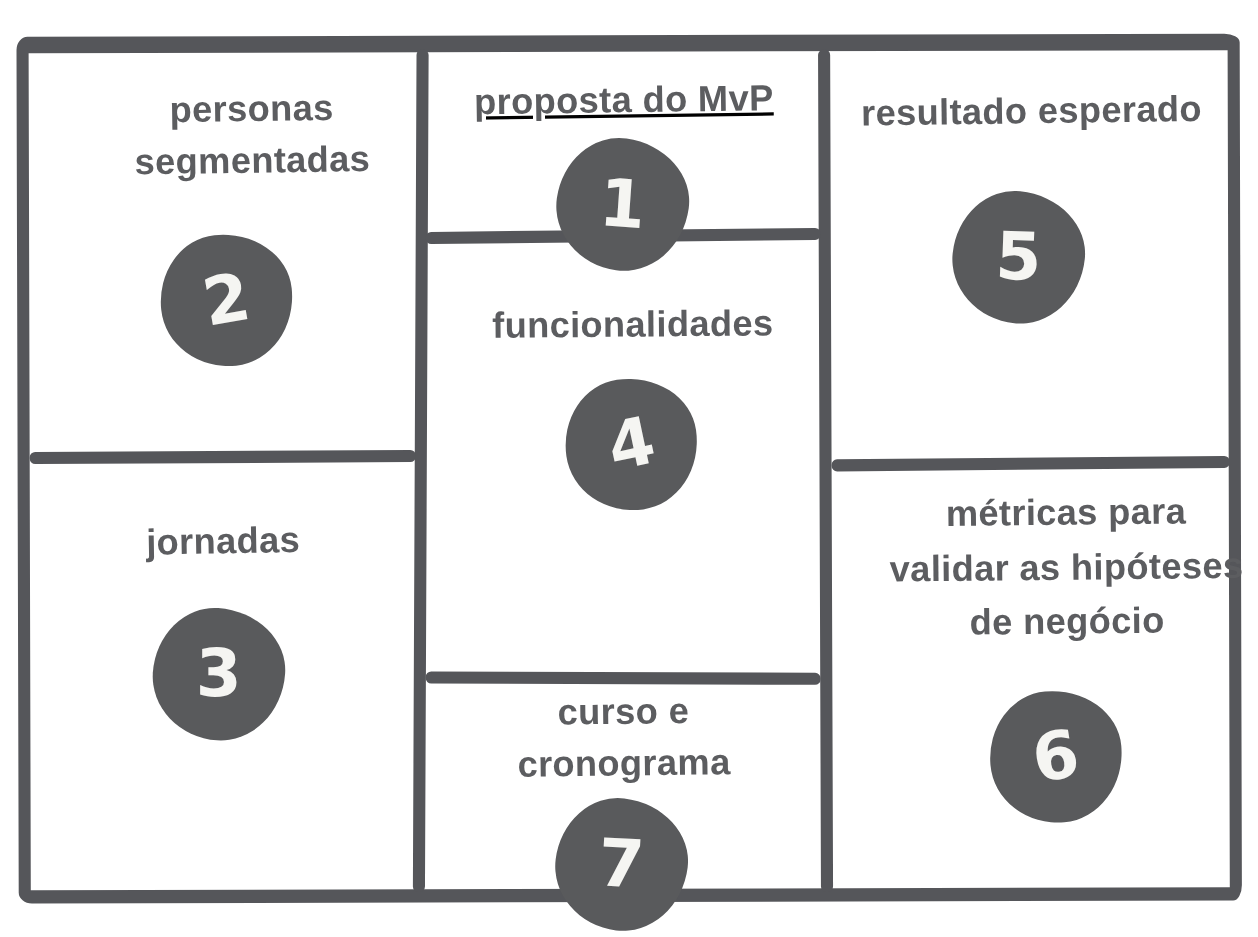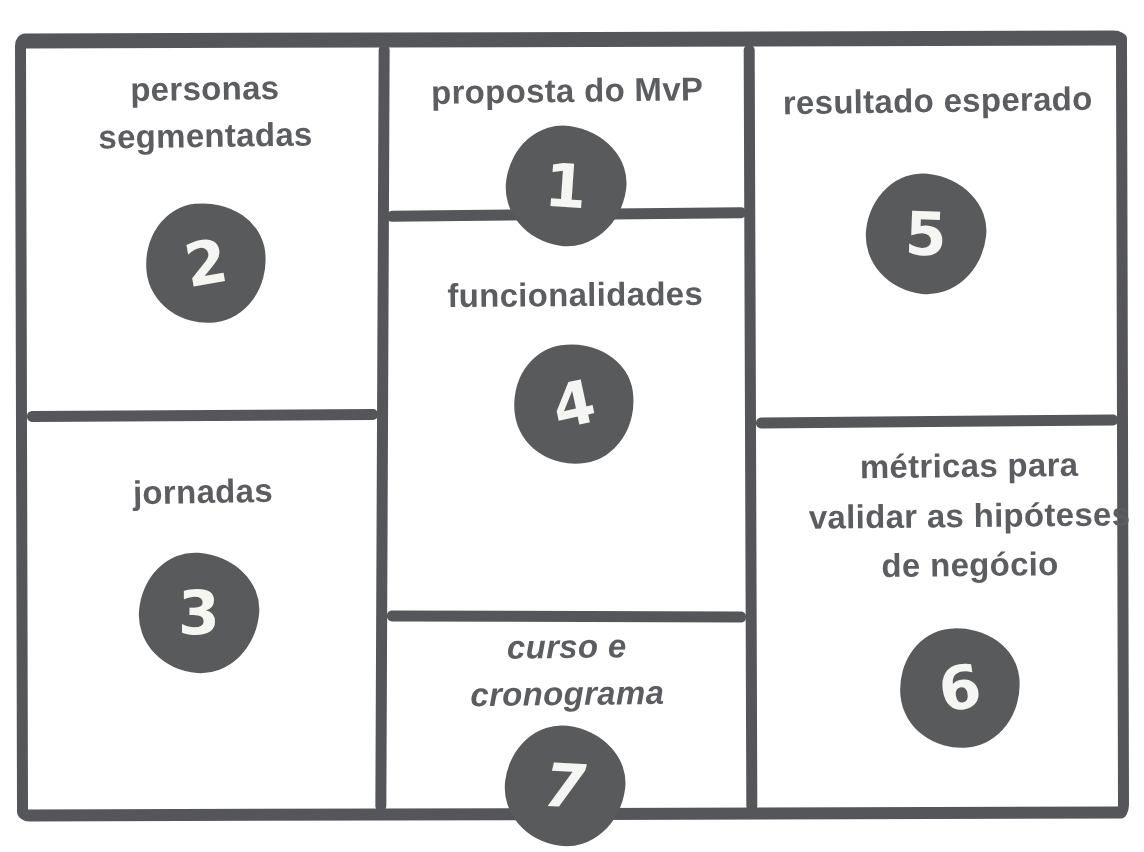--- a/index.html
+++ b/index.html
@@ -30,27 +30,27 @@
   
   .line{position:absolute;background:var(--ink);border-radius:5px;z-index:2;}
   .v1{left:377px;top:45px;width:11px;height:766px;transform:rotate(0.25deg);}
   .v2{left:745px;top:45px;width:11px;height:766px;transform:rotate(-0.2deg);}
   .h-left{left:27px;top:410px;width:351px;height:11px;transform:rotate(-0.3deg);}
   .h-right{left:756px;top:416px;width:362px;height:11px;transform:rotate(-0.5deg);}
   .h-mid1{left:387px;top:209px;width:359px;height:11px;transform:rotate(-0.6deg);}
   .h-mid2{left:387px;top:611px;width:359px;height:11px;transform:rotate(0.2deg);}
   
   .section{position:absolute;z-index:4;overflow:visible;}
-  .s-proposta{left:388px;top:46px;width:358px;height:163px;}
-  .s-personas{left:28px;top:46px;width:354px;height:364px;}
+  .s-proposta{left:388px;top:46px;width:358px;height:163px;text-decoration:underline;}
+  .s-personas{left:28px;top:56px;width:354px;height:364px;padding-left:24px;}
   .s-jornadas{left:28px;top:421px;width:349px;height:386px;}
   .s-funcionalidades{left:396px;top:220px;width:358px;height:391px;}
   .s-resultado{left:757px;top:46px;width:361px;height:284px;}
   .s-metricas{left:757px;top:427px;width:361px;height:380px;margin-left:32px;}
-  .s-curso{left:388px;top:622px;width:358px;height:185px;font-style:italic;}
+  .s-curso{left:388px;top:622px;width:358px;height:185px;}
   .label{
     color:var(--label);
     font-weight:bold;
     font-size:33px;
     line-height:1.42;
     text-align:center;
     letter-spacing:0.3px;
     transform:rotate(-0.8deg);
   }
   .s-proposta .label{padding-top:22px;}

